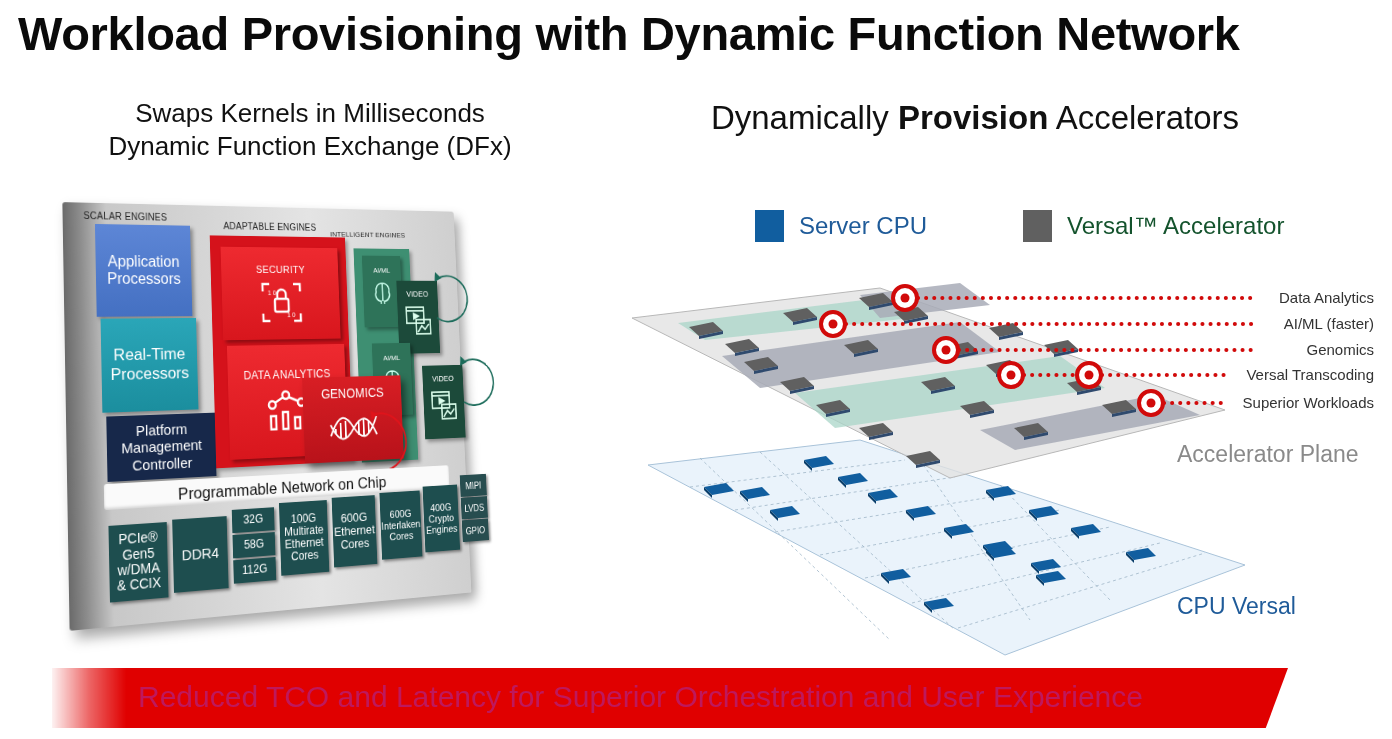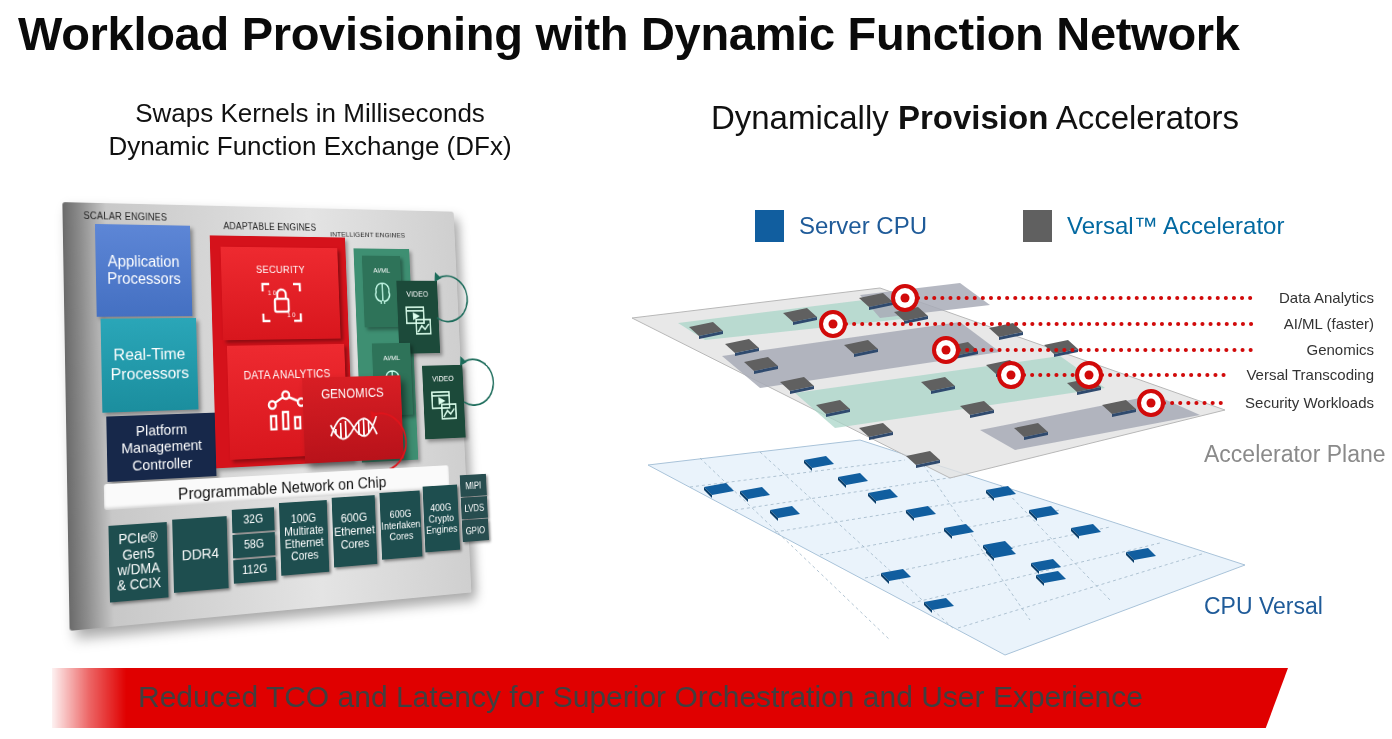--- a/index.html
+++ b/index.html
@@ -84,38 +84,38 @@
     .cry  { left: 404px; top: 310px; width: 44px; height: 72px; font-size: 11px; }
     .mipi { left: 452px; top: 300px; width: 34px; height: 24px; font-size: 10px; }
     .lvds { left: 452px; top: 325px; width: 34px; height: 24px; font-size: 10px; }
     .gpio { left: 452px; top: 350px; width: 34px; height: 24px; font-size: 10px; }
 
     
     .legend { position: absolute; top: 210px; display: flex; align-items: center; font-size: 24px; }
     .legend .sw { width: 29px; height: 32px; margin-right: 15px; }
     .leg-cpu { left: 755px; color: #1f5b99; }
     .leg-cpu .sw { background: #115e9f; }
-    .leg-acc { left: 975px; color: #0369a1; padding-left: 48px; }
+    .leg-acc { left: 975px; color: #14532d; padding-left: 48px; }
     .leg-acc .sw { background: #606060; }
 
     svg.planes { position: absolute; left: 0; top: 0; }
 
     .wl-label { position: absolute; right: 18px; font-size: 15px; color: #333; white-space: nowrap; }
-    .plane-label { position: absolute; font-size: 23px; white-space: nowrap; margin-left: 27px; }
+    .plane-label { position: absolute; font-size: 23px; white-space: nowrap; }
     .acc-plane-label { left: 1177px; top: 441px; color: #8a8a8a; }
     .cpu-plane-label { left: 1177px; top: 593px; color: #1f5b99; }
 
     
     .banner {
       position: absolute; left: 52px; top: 668px; width: 1236px; height: 60px;
       background: linear-gradient(90deg, rgba(224,0,0,0.05) 0%, rgba(224,0,0,0.6) 3%, #e00000 6%, #e00000 100%);
       clip-path: polygon(0 0, 100% 0, 98.2% 100%, 0 100%);
     }
     .banner-text {
-      position: absolute; left: 138px; top: 680px; font-size: 30px; color: #404040; white-space: nowrap;
+      position: absolute; left: 138px; top: 680px; font-size: 30px; color: #be185d; white-space: nowrap;
     }
   </style>
 </head>
 <body>
 
 <div class="title">Workload Provisioning with Dynamic Function Network</div>
 
 <div class="left-heading">
   <div>Swaps Kernels in Milliseconds</div>
   <div>Dynamic Function Exchange (DFx)</div>
@@ -421,19 +421,19 @@
       <circle cx="1089" cy="375" r="4.5" fill="#d10a0a"></circle>
       <circle cx="1151" cy="403" r="12" fill="#fff" stroke="#d10a0a" stroke-width="4"></circle>
       <circle cx="1151" cy="403" r="4.5" fill="#d10a0a"></circle>
     </g>
 </svg>
 
 <div class="wl-label" style="top:289px;">Data Analytics</div>
 <div class="wl-label" style="top:315px;">AI/ML (faster)</div>
 <div class="wl-label" style="top:341px;">Genomics</div>
 <div class="wl-label" style="top:366px;">Versal Transcoding</div>
-<div class="wl-label" style="top:394px;">Security Workloads</div>
+<div class="wl-label" style="top:394px;">Superior Workloads</div>
 
 <div class="plane-label acc-plane-label">Accelerator Plane</div>
 <div class="plane-label cpu-plane-label">CPU Versal</div>
 
 <div class="banner"></div>
 <div class="banner-text">Reduced TCO and Latency for Superior Orchestration and User Experience</div>
 
 </body></html>

